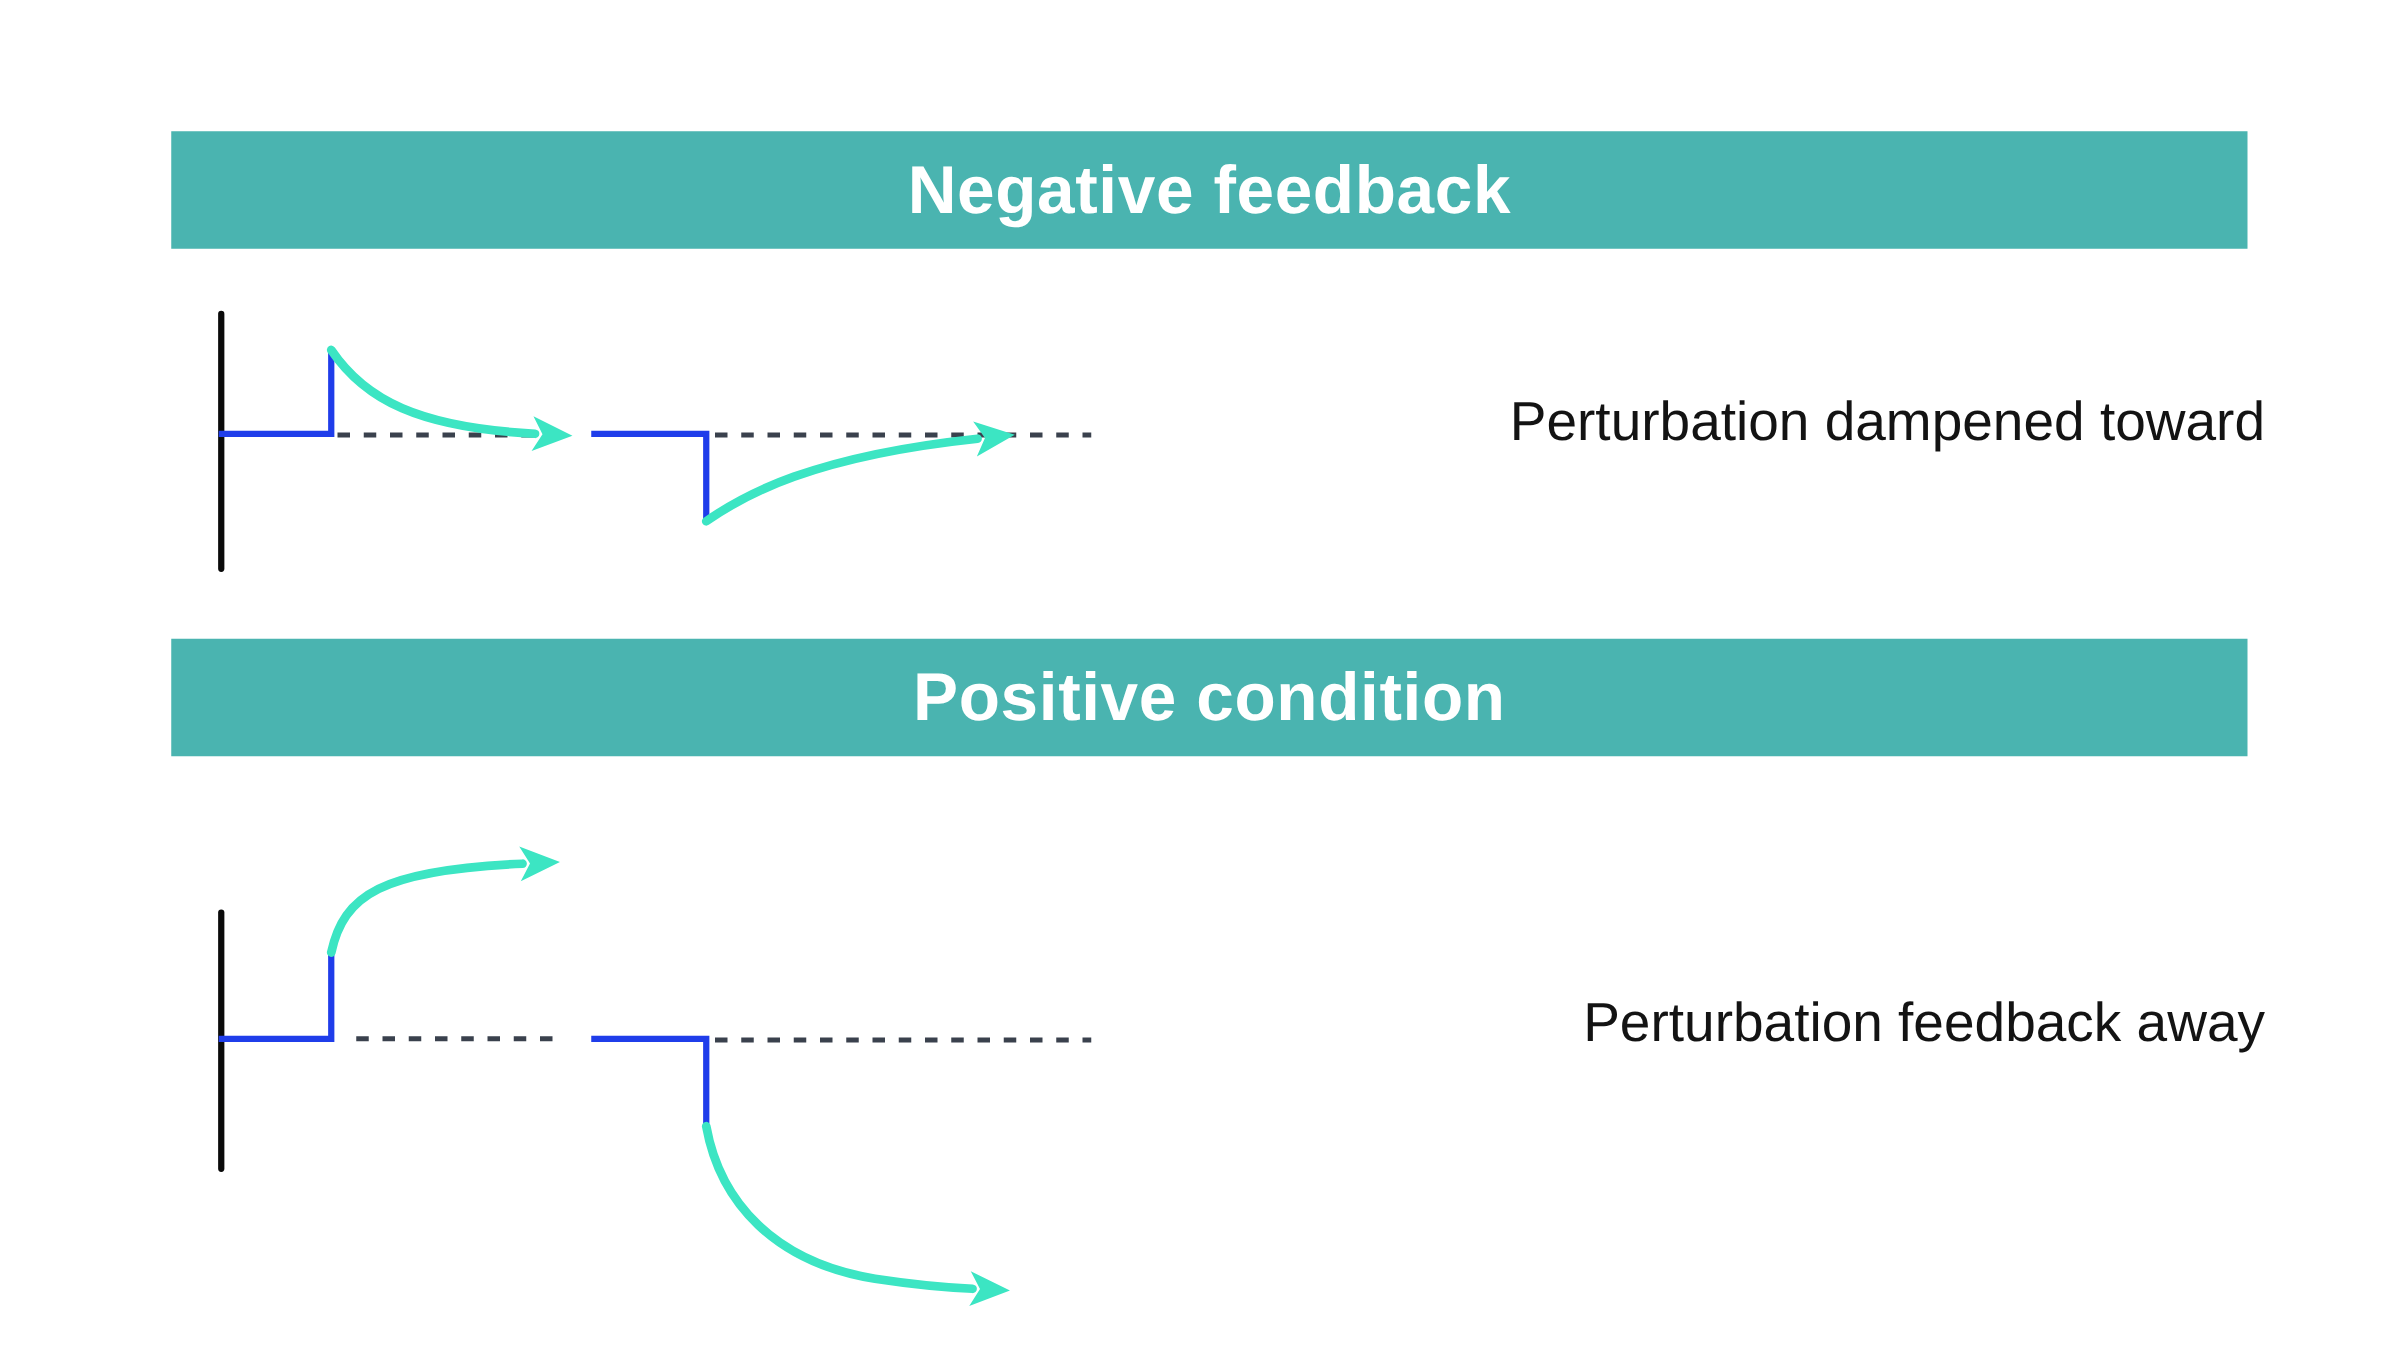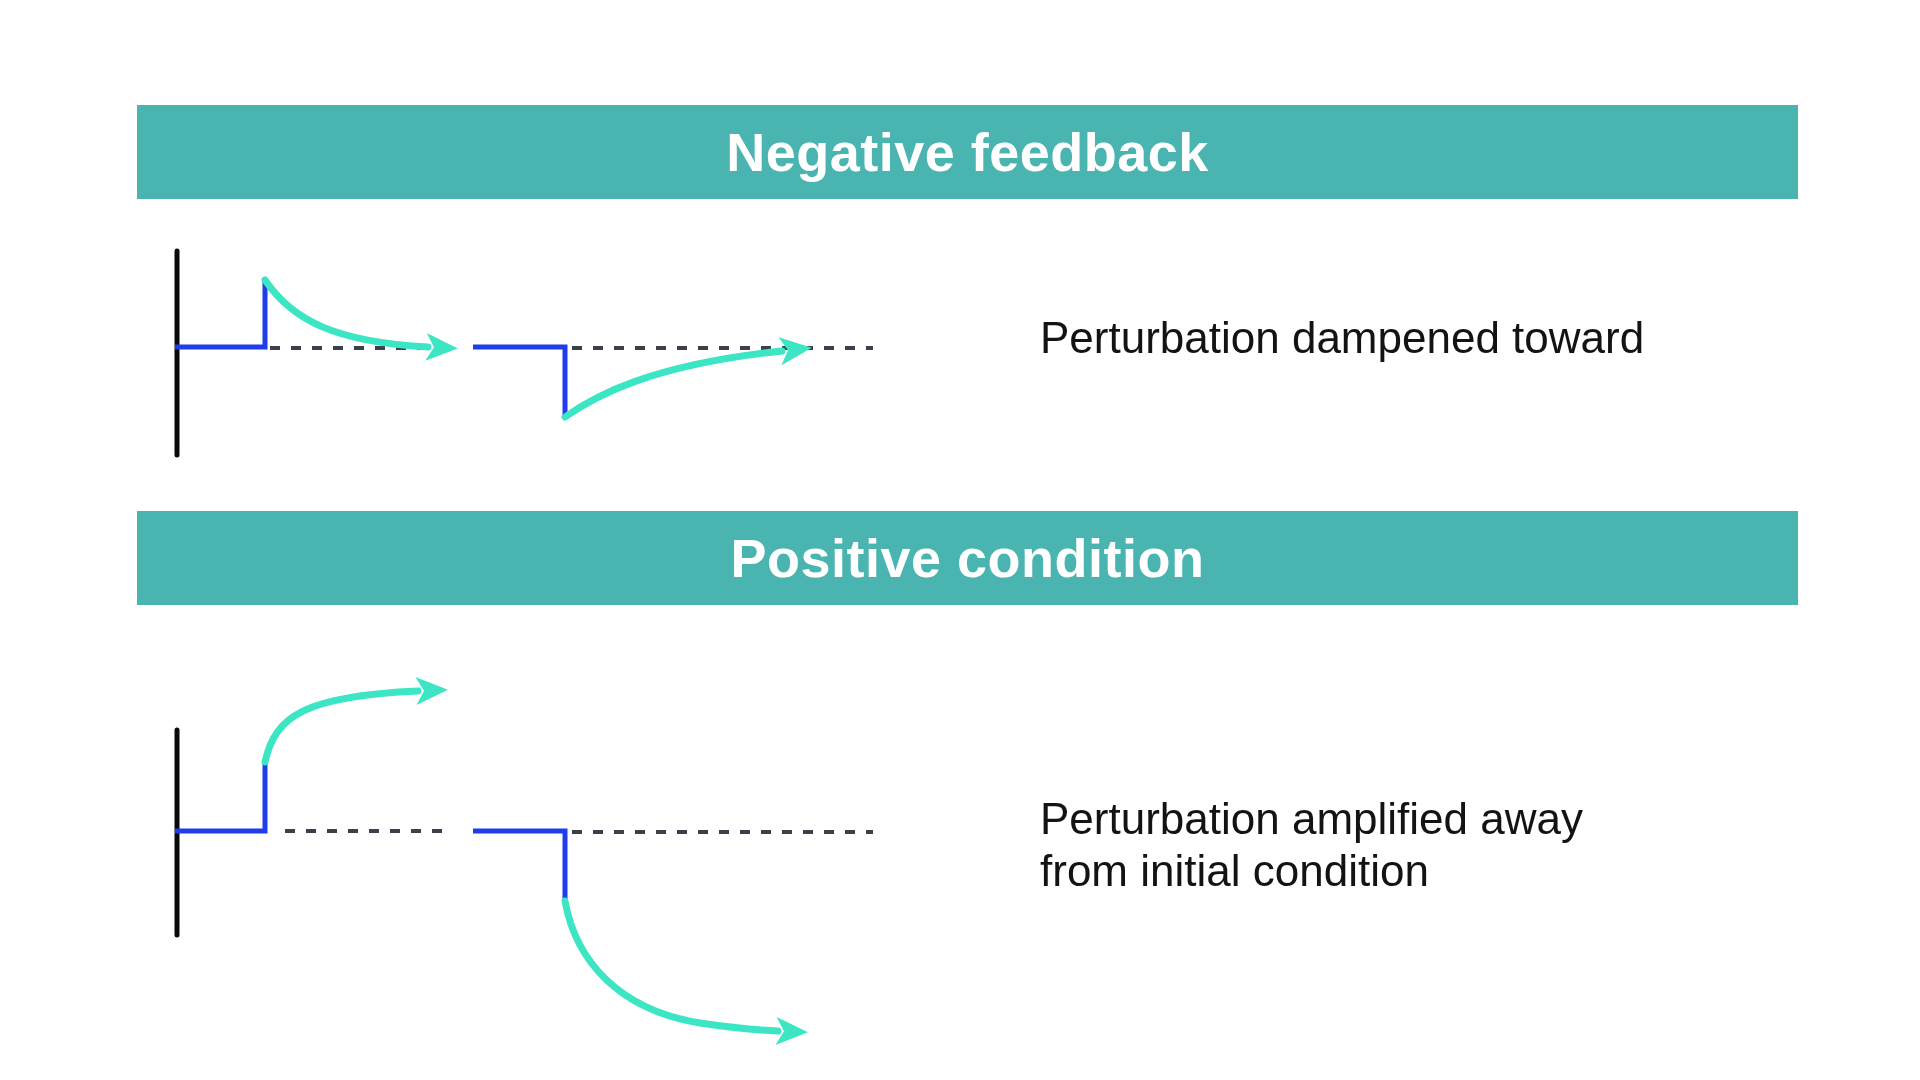--- a/index.html
+++ b/index.html
@@ -38,21 +38,21 @@
     font-weight: 700;
     font-size: 54px;
     letter-spacing: 0.5px;
   }
   .banner-negative { top: 87px; }
   .banner-positive { top: 493px; }
   .caption {
     position: absolute;
     left: 1040px;
     width: 772px;
-    text-align: left;
+    text-align: right;
     color: var(--text-dark, #131313);
     font-size: 44px;
     line-height: 52px;
     font-weight: 400;
   }
   .caption-negative { top: 294px; }
   .caption-positive { top: 775px; }
   .caption span { display: block; }
 </style>
 </head>
@@ -94,17 +94,16 @@
       <path d="M473,813 H565 V881" fill="none" stroke="var(--line-blue, #1f3dea)" stroke-width="5"></path>
       <path d="M565,883 C576,944 620,992 700,1005 C733,1010 755,1012 778,1013" fill="none" stroke="var(--arrow-teal, #3ce5c3)" stroke-width="7" stroke-linecap="round" marker-end="url(#arrowhead)"></path>
     </g>
   </svg>
 
   <div class="caption caption-negative">
     <span>Perturbation dampened toward</span>
   </div>
 
   <div class="caption caption-positive">
-    <span>Perturbation amplified away</span>
-    <span>from initial condition</span>
+    <span>Perturbation feedback away</span>
   </div>
 
 </div>
 
 </body></html>

